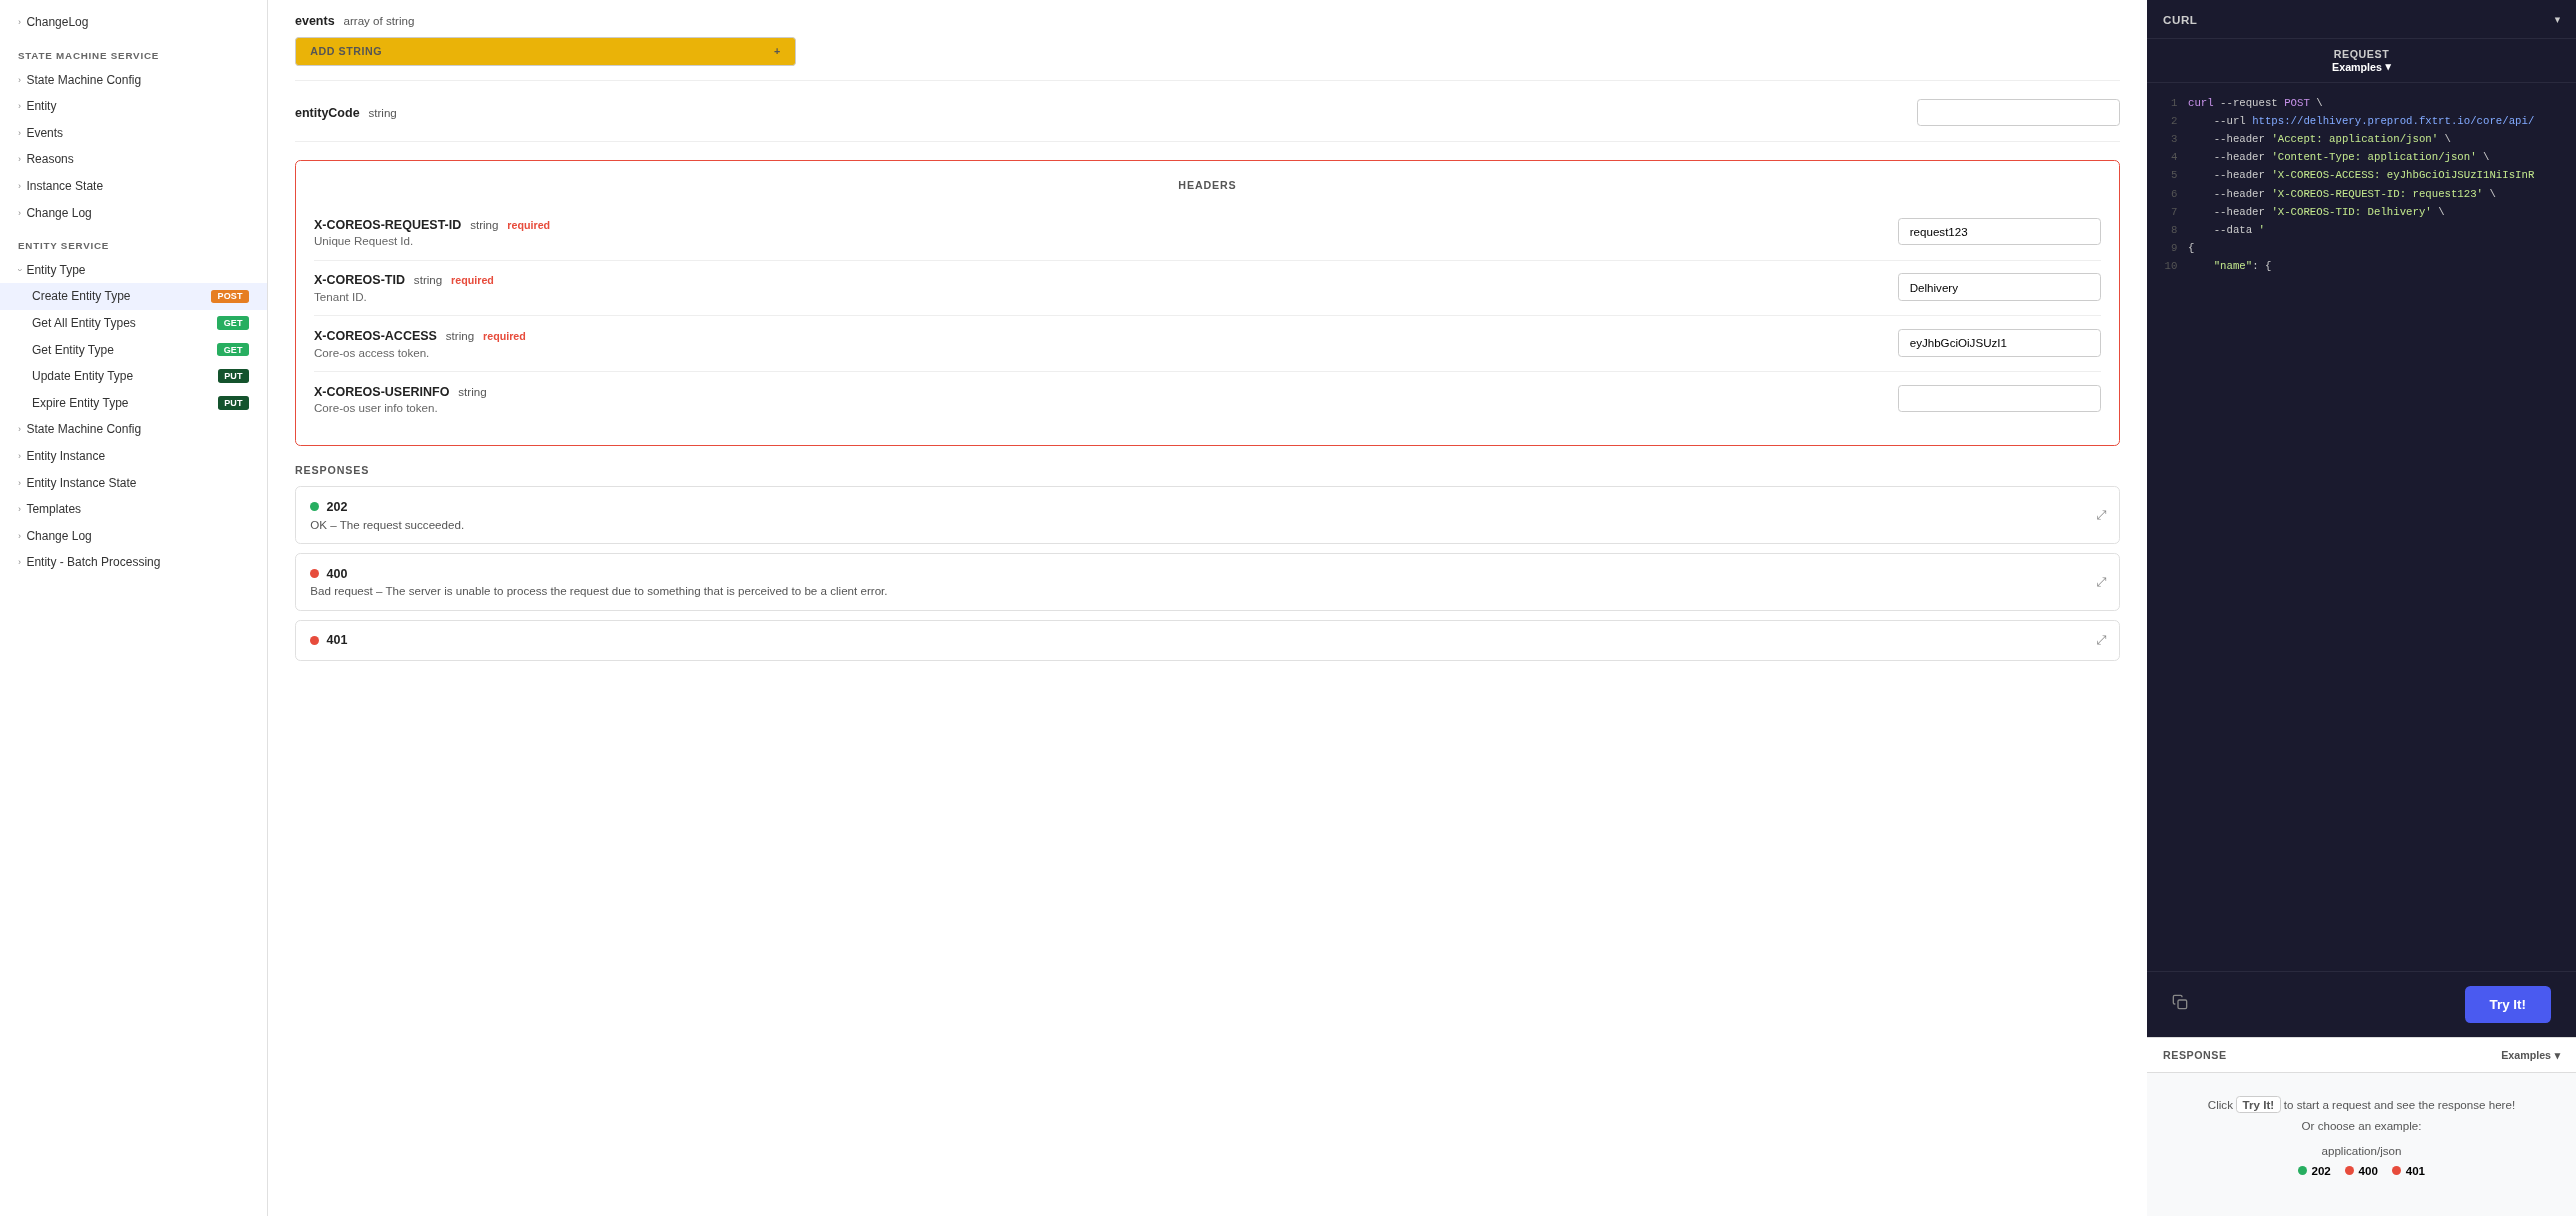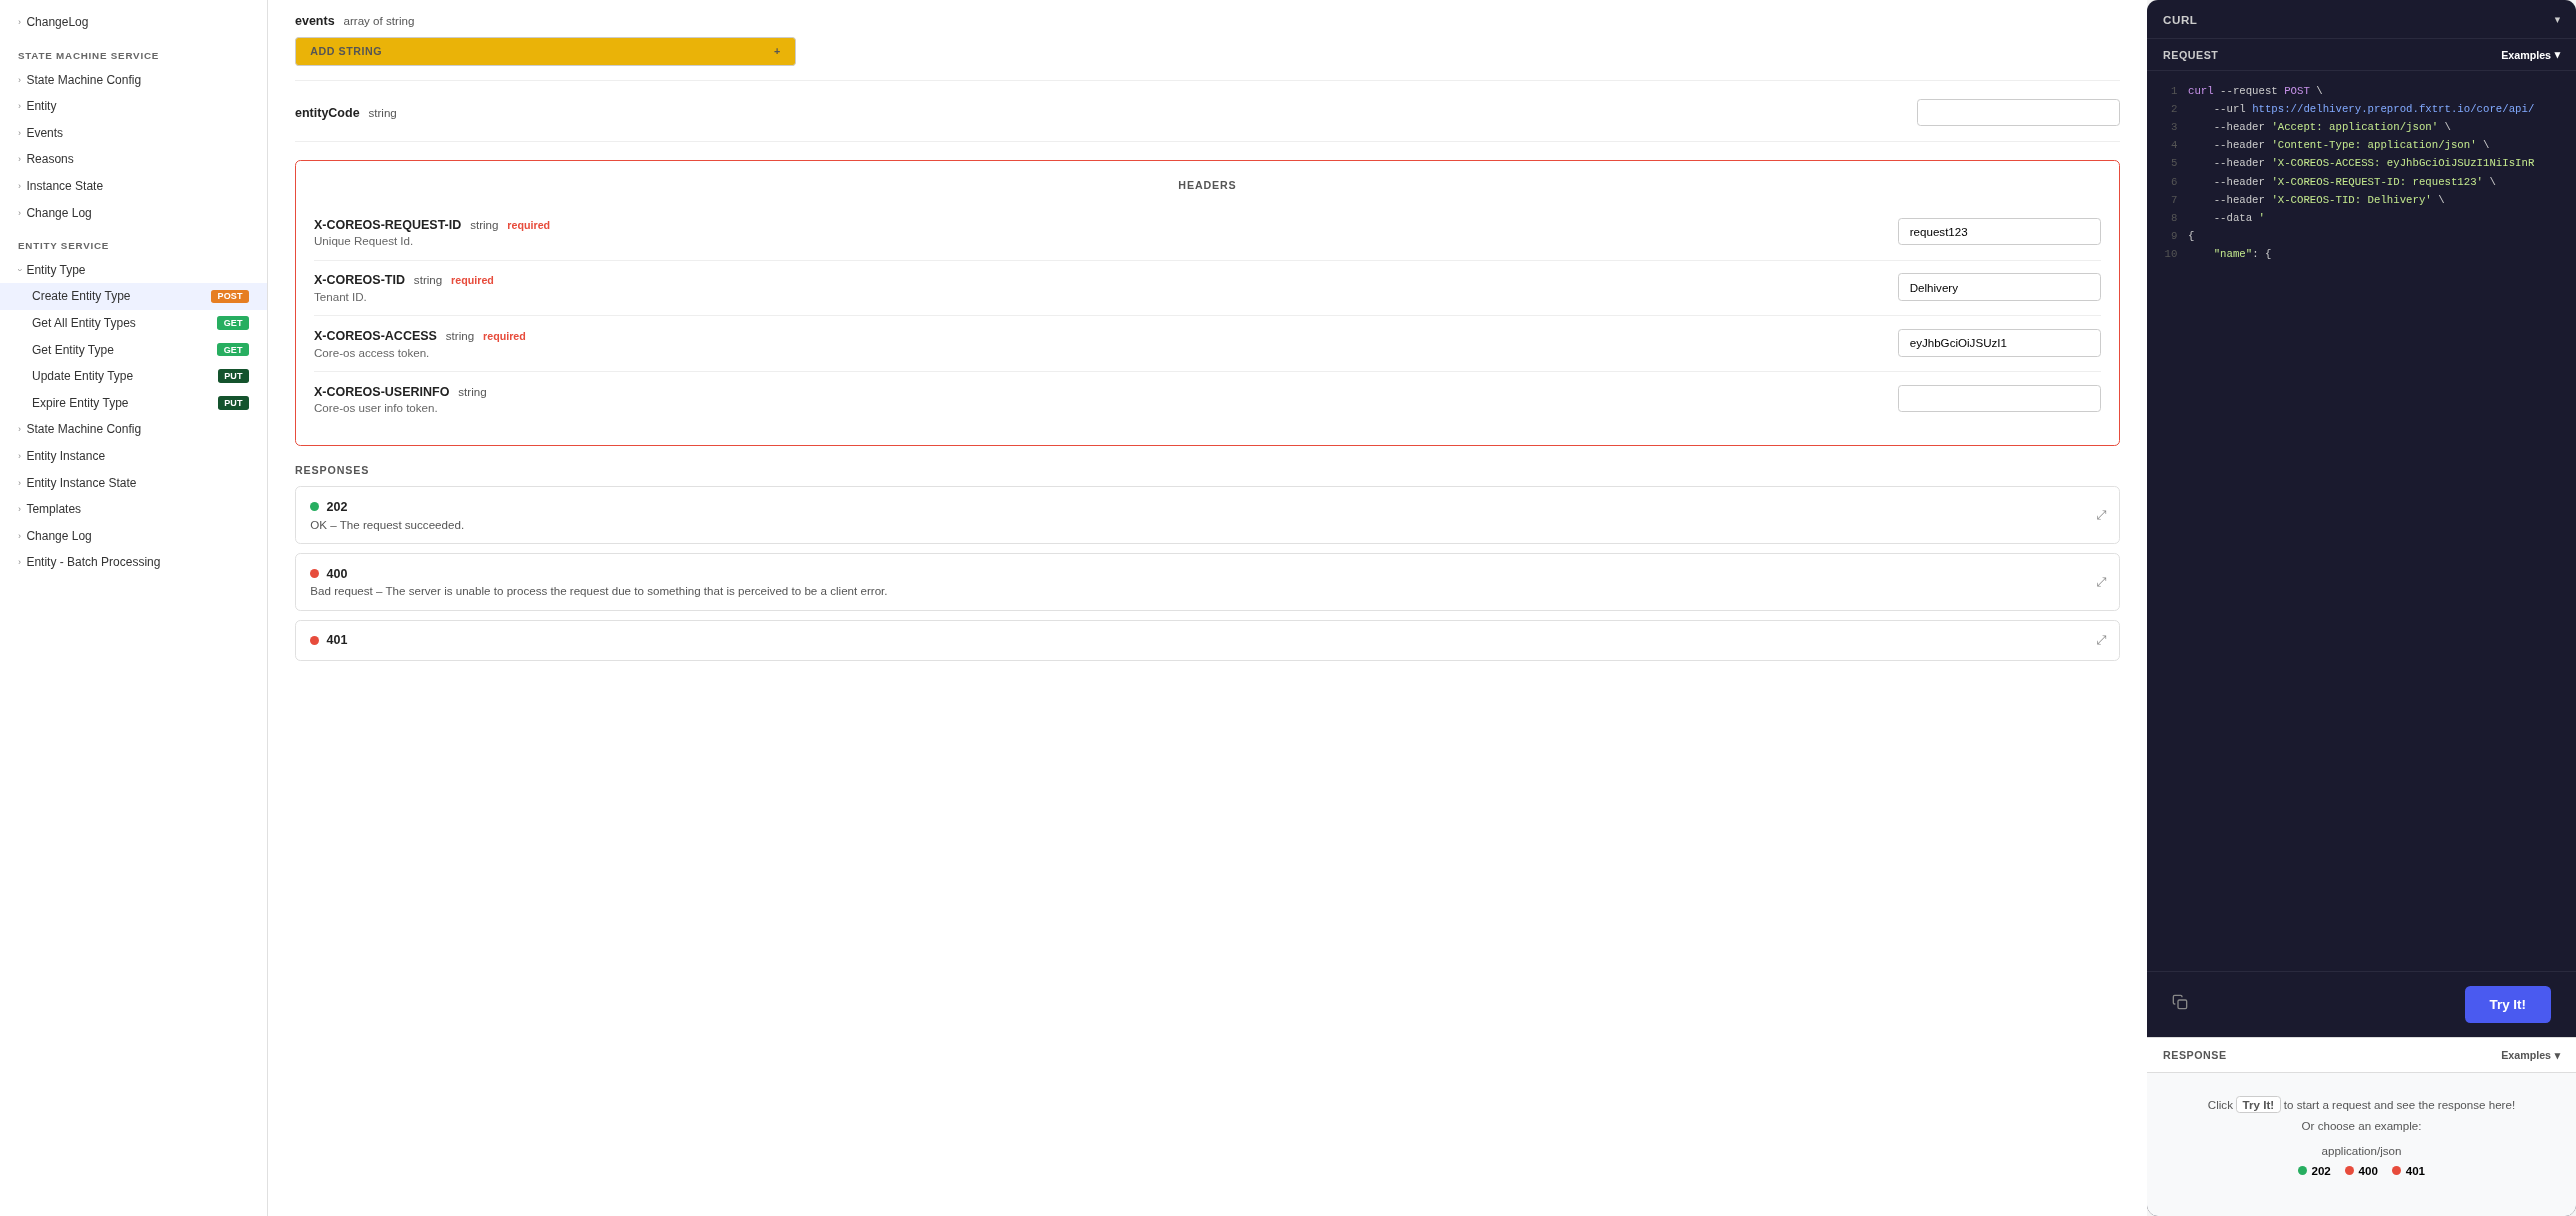--- a/index.html
+++ b/index.html
@@ -184,21 +184,20 @@
     }
 
     
     #right-panel {
       width: 429px;
       min-width: 429px;
       background: #1a1a2e;
       display: flex;
       flex-direction: column;
       overflow: hidden;
-      border-radius: 11px;
     }
     .curl-section {
       flex: 1;
       overflow: hidden;
       display: flex;
       flex-direction: column;
     }
     .curl-header {
       display: flex;
       align-items: center;
@@ -212,20 +211,21 @@
       font-weight: 600;
       letter-spacing: 0.05em;
     }
     .curl-chevron { color: #ccc; font-size: 10.7px; }
     .request-header {
       display: flex;
       align-items: center;
       justify-content: space-between;
       padding: 9px 16px;
       border-bottom: 0.9px solid #2a2a3e;
+      flex-direction: column;
     }
     .request-label { color: #ccc; font-size: 10.7px; font-weight: 600; letter-spacing: 0.05em; }
     .examples-btn {
       color: #fff;
       font-size: 10.7px;
       font-weight: 600;
       background: none;
       border: none;
       cursor: pointer;
       display: flex;

